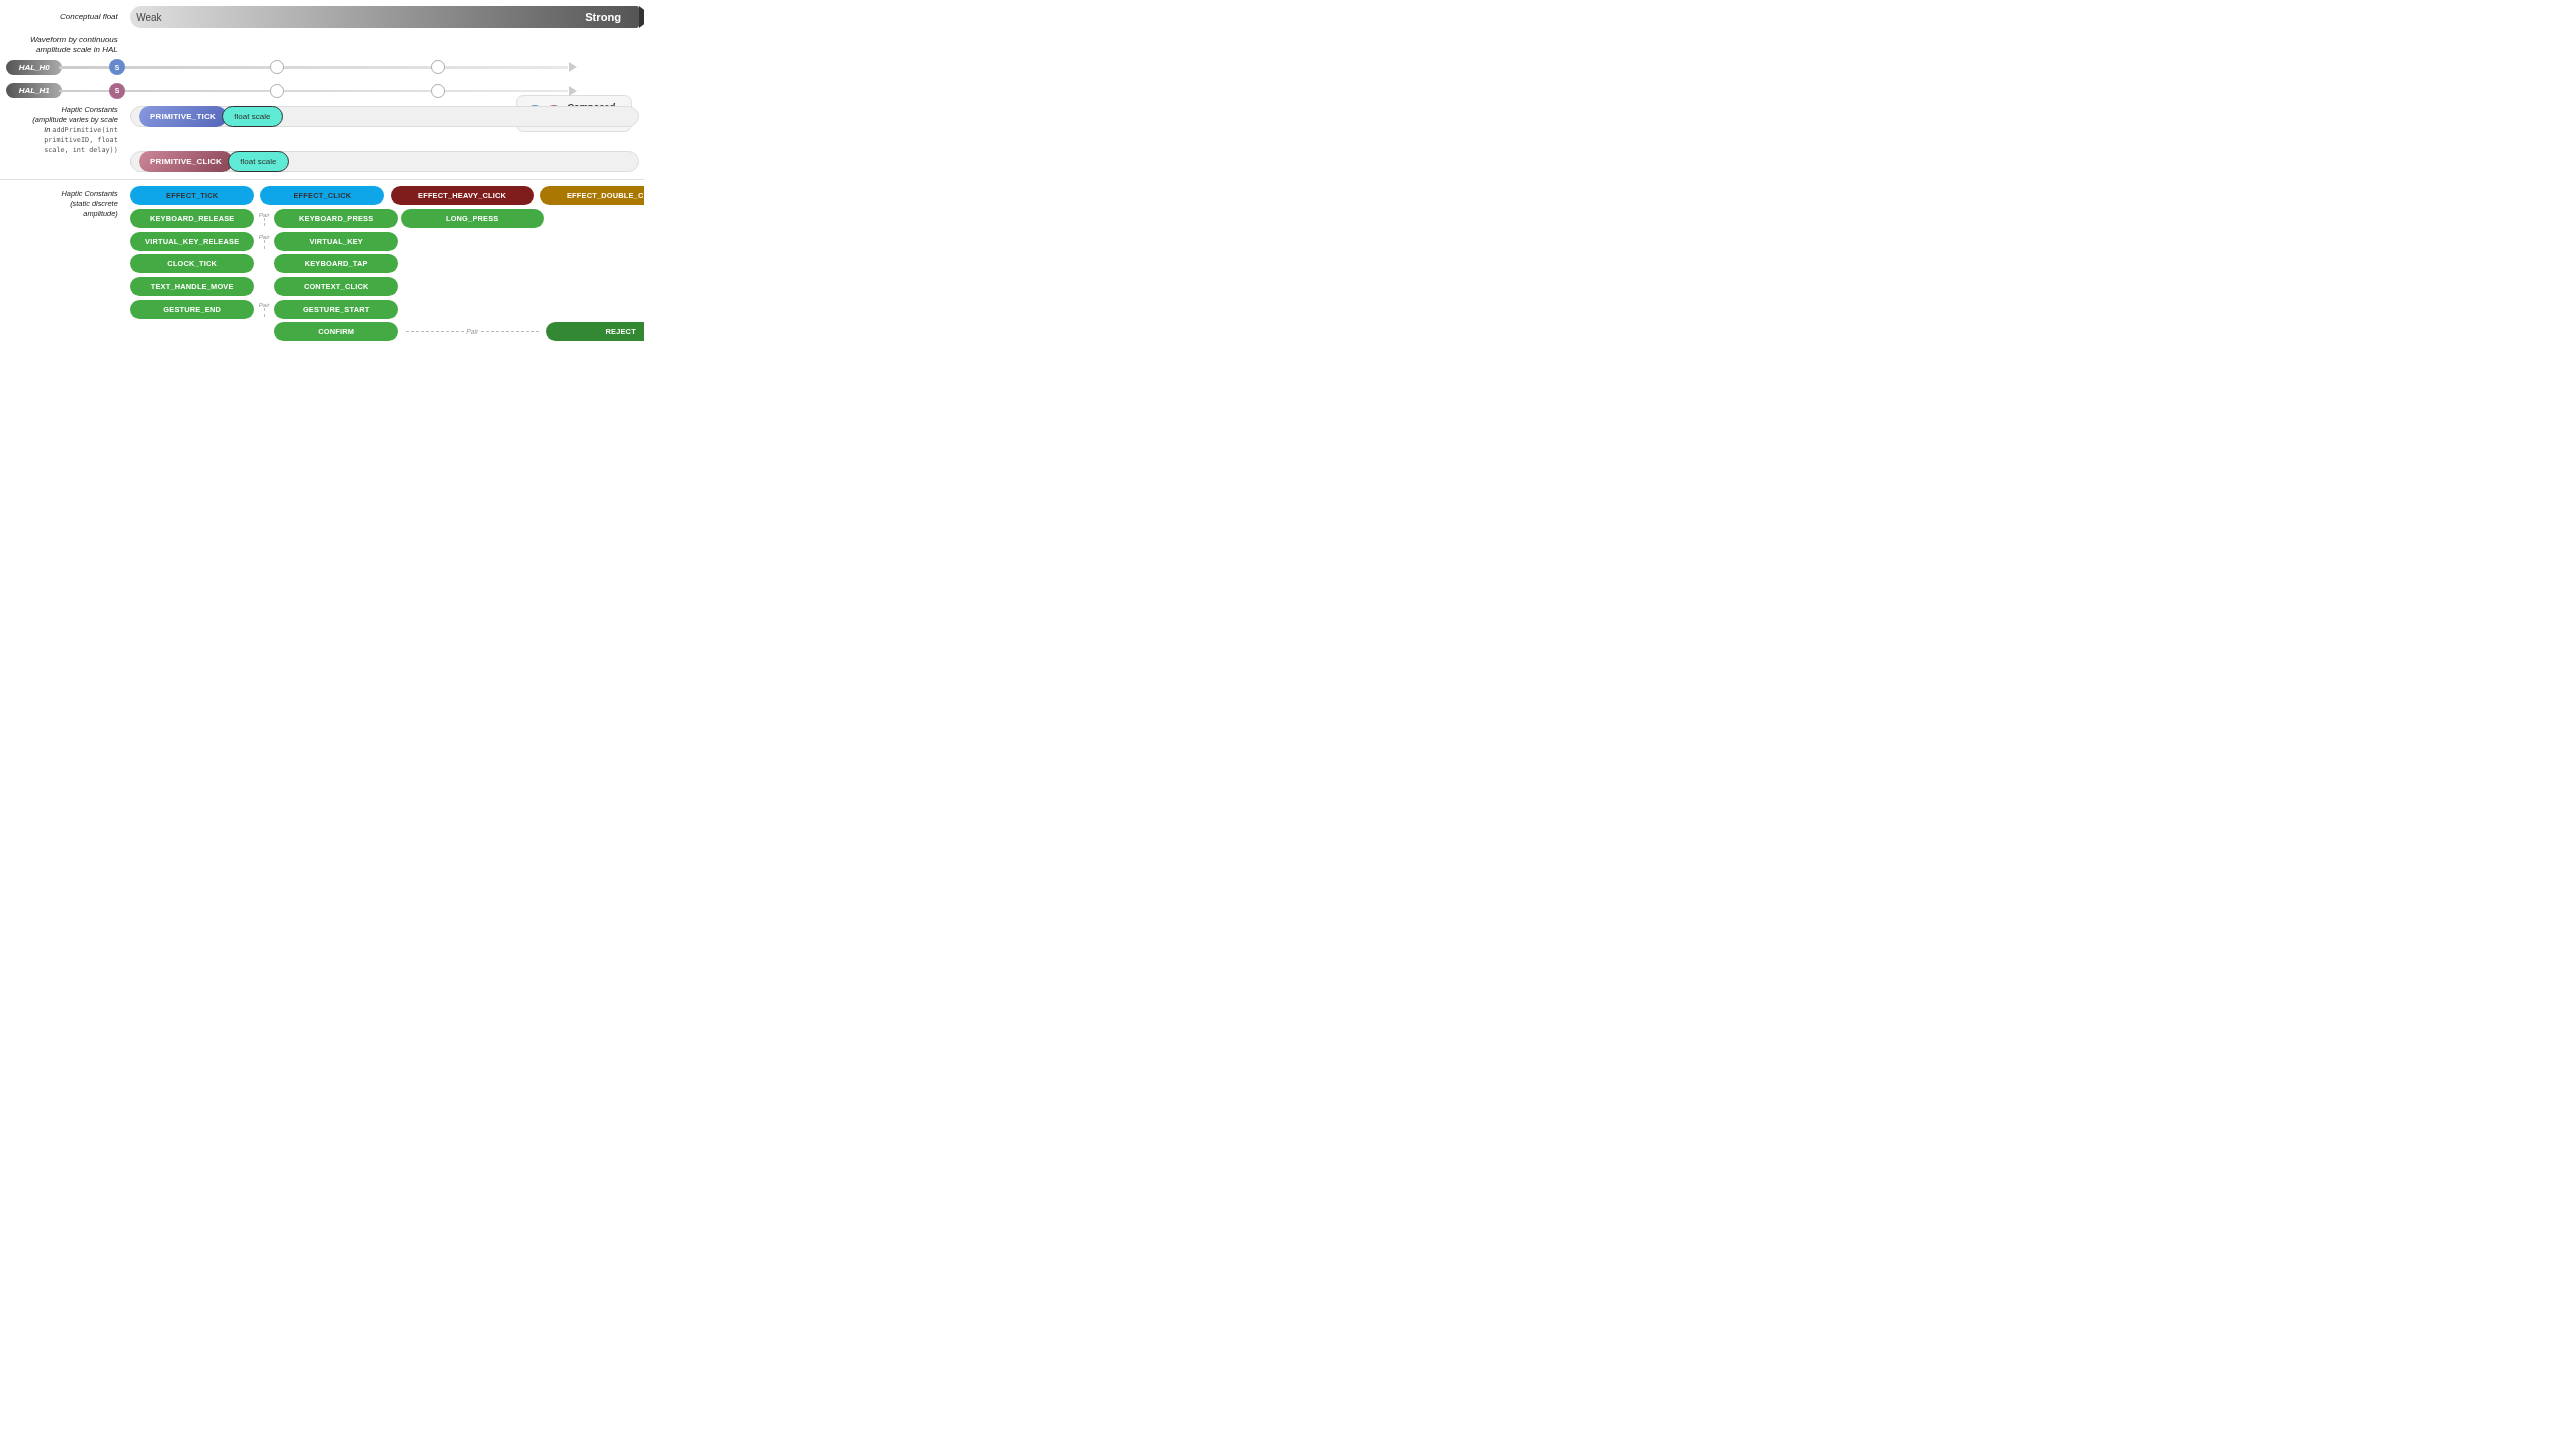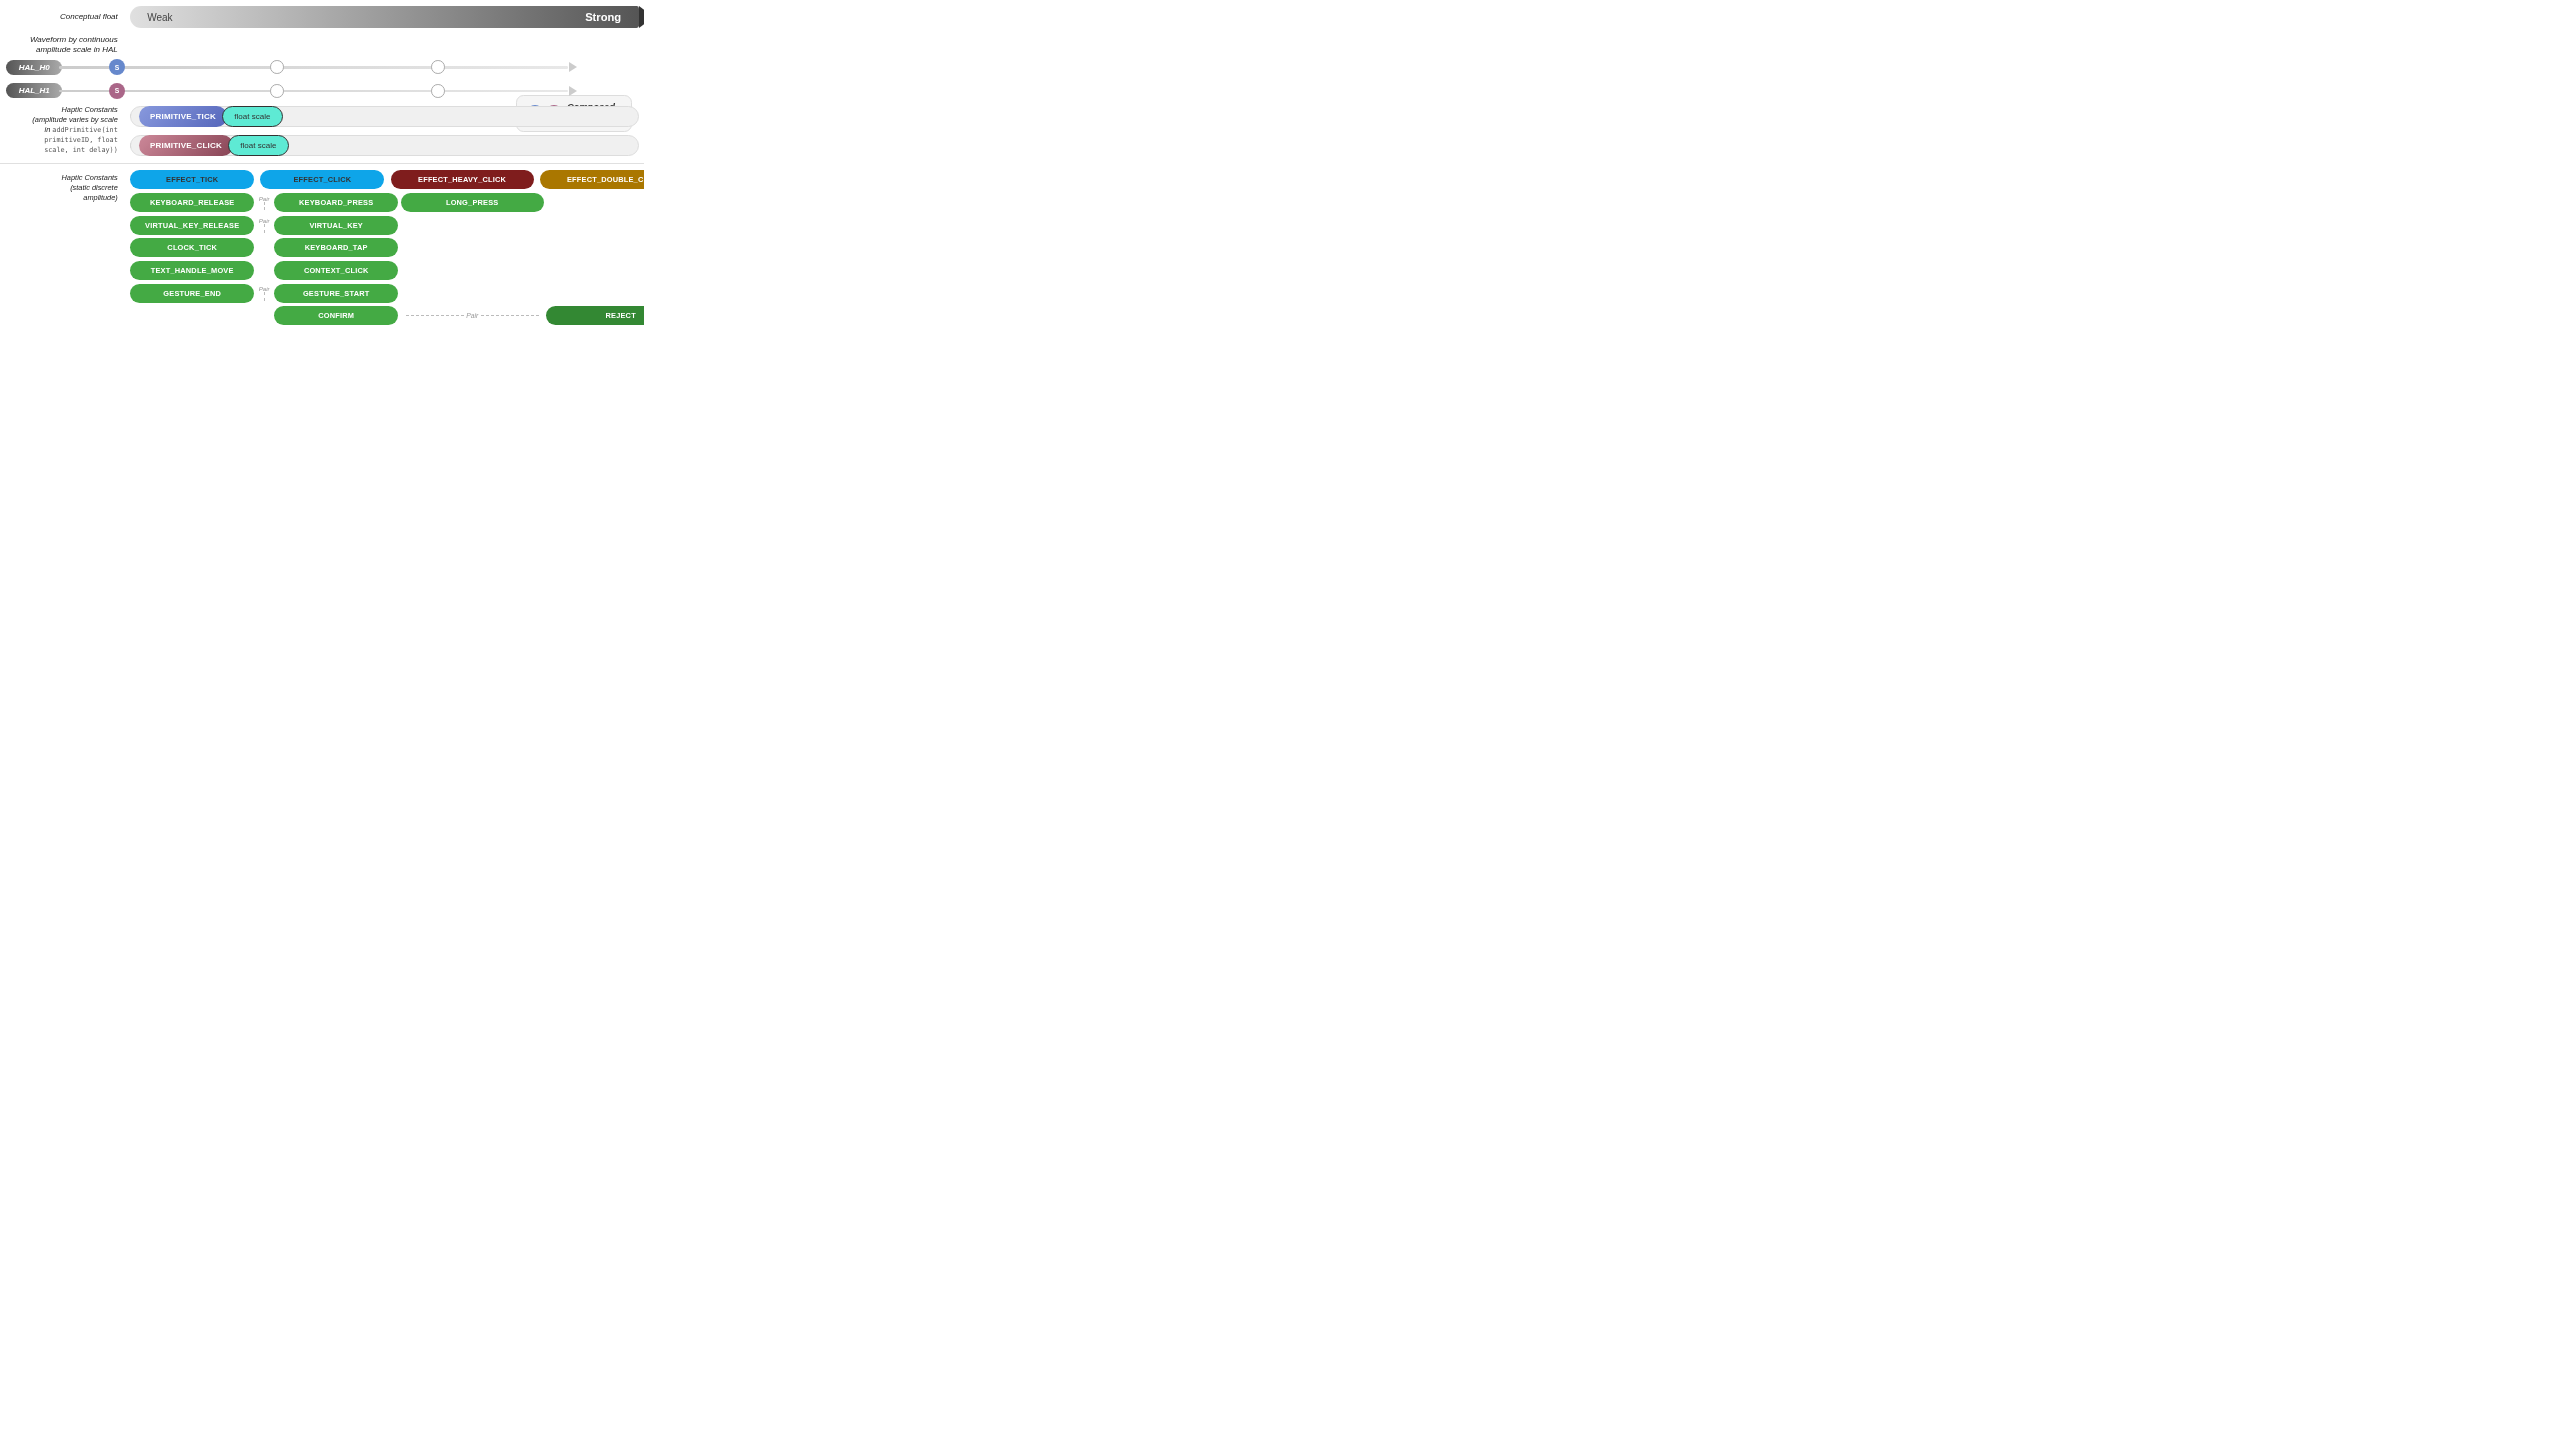--- a/index.html
+++ b/index.html
@@ -52,21 +52,21 @@
     .energy-bar-arrow {
       width: 0; height: 0;
       border-top: 11.2px solid transparent;
       border-bottom: 11.2px solid transparent;
       border-left: 15px solid #333;
       position: absolute;
       right: -15px;
     }
     .energy-weak-label {
       position: absolute;
-      left: 17px;
+      left: 6px;
       font-size: 10px;
       color: #444;
     }
     .energy-strong-label {
       position: absolute;
       right: 18px;
       font-size: 11.2px;
       font-weight: bold;
       color: #fff;
     }
@@ -352,21 +352,21 @@
         <div class="hal-dot-mid" style="left:372px;"></div>
         <div class="hal-slider-arrow"></div>
       </div>
     </div>
   </div>
 
   <div class="haptic-constants-top" style="margin-top:5px;">
     <div class="haptic-constants-label">
       <em>Haptic Constants<br>(amplitude varies by scale<br>in <code>addPrimitive(int<br>primitiveID, float<br>scale, int delay))</code></em>
     </div>
-    <div style="flex:1;display:flex;flex-direction:column;gap:7px;">
+    <div style="flex:1;display:flex;flex-direction:column;gap:23px;">
 
       <div class="primitive-pill-track">
         <div class="primitive-track-line"></div>
         <div class="primitive-pill-dot"></div>
         <div class="primitive-pill-group">
           <div class="primitive-pill-name primitive-tick-bg">PRIMITIVE_TICK</div>
           <div class="primitive-pill-param">float scale</div>
         </div>
       </div>
 

